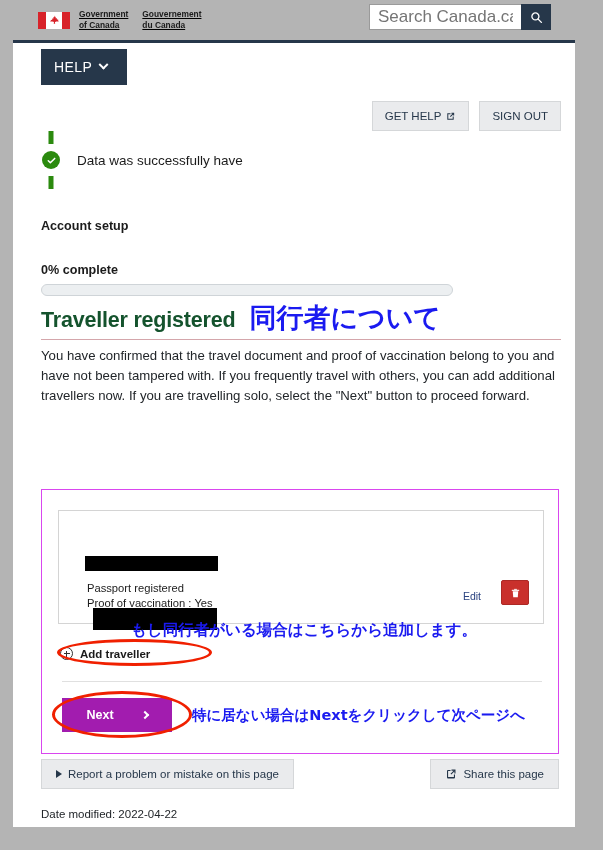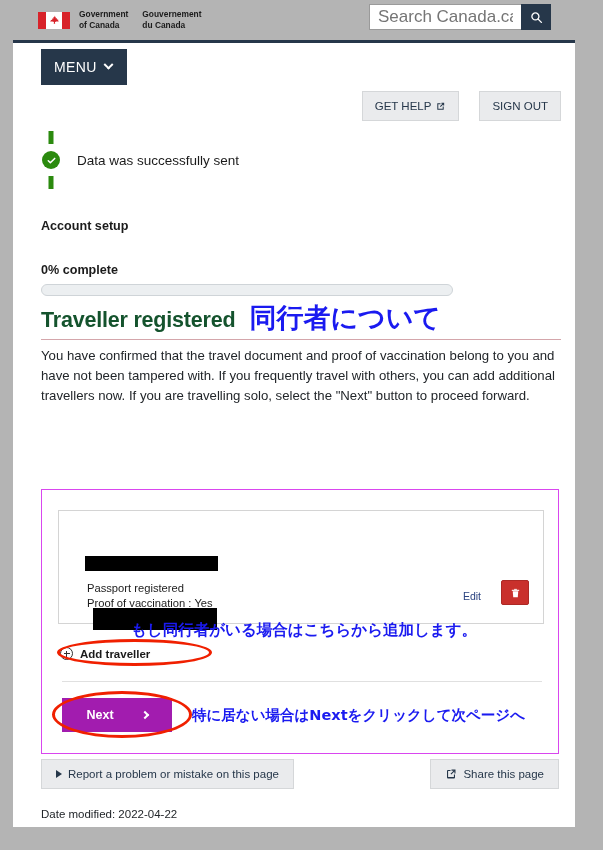--- a/index.html
+++ b/index.html
@@ -16,21 +16,21 @@
     background: #b4b4b4;
   }
 
   
   .gc-banner {
     position: absolute; left: 0; top: 0;
     width: 603px; height: 40px;
     background: #b4b4b4;
     display: flex; align-items: center;
   }
-  .brand { display: flex; align-items: center; margin-left: 38px; }
+  .brand { display: flex; align-items: center; margin-left: 38px; text-decoration: underline; }
   .flag {
     width: 32px; height: 17px;
     position: relative; flex: 0 0 auto;
     background: #fff;
   }
   .flag .bar { position: absolute; top: 0; width: 8px; height: 17px; background: #d8232a; }
   .flag .bar.l { left: 0; }
   .flag .bar.r { right: 0; }
   .flag .leaf {
     position: absolute; left: 50%; top: 50%;
@@ -83,22 +83,22 @@
     font-size: 14px; letter-spacing: .4px;
     cursor: pointer;
   }
   .chev-d {
     display: inline-block; width: 7px; height: 7px;
     border-right: 2px solid #fff; border-bottom: 2px solid #fff;
     transform: rotate(45deg) translate(-2px,-2px);
   }
 
   .top-actions {
-    position: absolute; right: 14px; top: 48px;
-    display: flex; gap: 20px;
+    position: absolute; right: 14px; top: 58px;
+    display: flex; gap: 10px;
   }
   .gc-btn {
     background: #eaebed; border: 1px solid #d5d7d9;
     color: #26374a; font-size: 11.5px;
     height: 30px; padding: 0 12px;
     display: flex; align-items: center; gap: 4px;
     cursor: pointer; white-space: nowrap;
     font-family: "Liberation Sans", sans-serif;
   }
   .ext-icon { width: 11px; height: 11px; display:inline-block; }
@@ -315,21 +315,21 @@
           <circle cx="10" cy="10" r="6.5" fill="none" stroke="#fff" stroke-width="2.4"></circle>
           <line x1="15" y1="15" x2="21" y2="21" stroke="#fff" stroke-width="2.6" stroke-linecap="round"></line>
         </svg>
       </button>
     </div>
   </div>
 
   <div class="page">
 
     <div class="menu-btn">
-      <span>MENU</span>
+      <span>HELP</span>
       <span class="chev-d"></span>
     </div>
 
     <div class="top-actions">
       <div class="gc-btn">
         <span>GET HELP</span>
         <svg class="ext-icon" viewBox="0 0 24 24">
           <path d="M5 5h7v2.2H7.2v9.6h9.6V12H19v7H5z" fill="#26374a"></path>
           <path d="M14 4h6v6h-2.2V7.8l-5.4 5.4-1.6-1.6 5.4-5.4H14z" fill="#26374a"></path>
         </svg>
@@ -342,21 +342,21 @@
     <div class="alert">
       <div class="alert-rail">
         <div class="seg t"></div>
         <div class="seg b"></div>
         <div class="circle">
           <svg viewBox="0 0 24 24">
             <path d="M5 12.5l4.5 4.5L19 7.5" fill="none" stroke="#fff" stroke-width="3.4" stroke-linecap="round" stroke-linejoin="round"></path>
           </svg>
         </div>
       </div>
-      <div class="alert-text">Data was successfully sent</div>
+      <div class="alert-text">Data was successfully have</div>
     </div>
 
     <div class="h-section" id="acct-setup">Account setup</div>
     <div class="h-section" id="pct-complete">0% complete</div>
     <div class="progress"></div>
 
     <div class="title-row">
       <h1>Traveller registered</h1>
       <span class="jp-anno jp-title">同行者について</span>
     </div>

